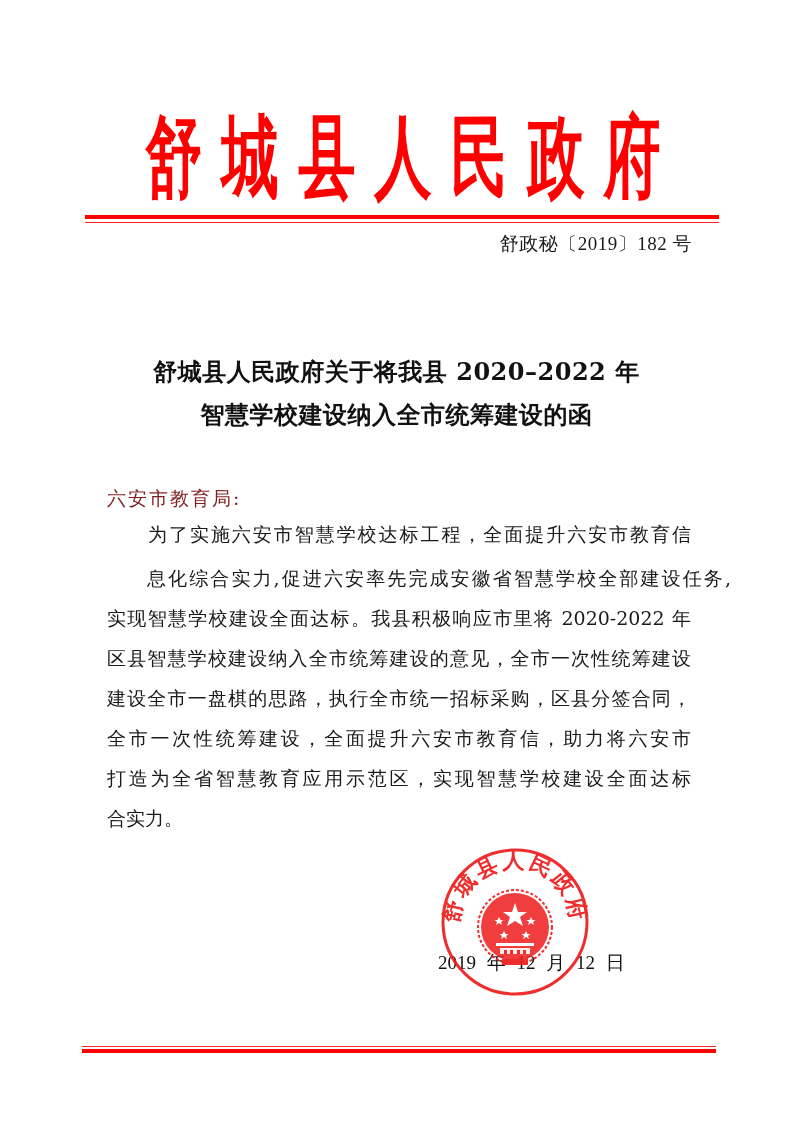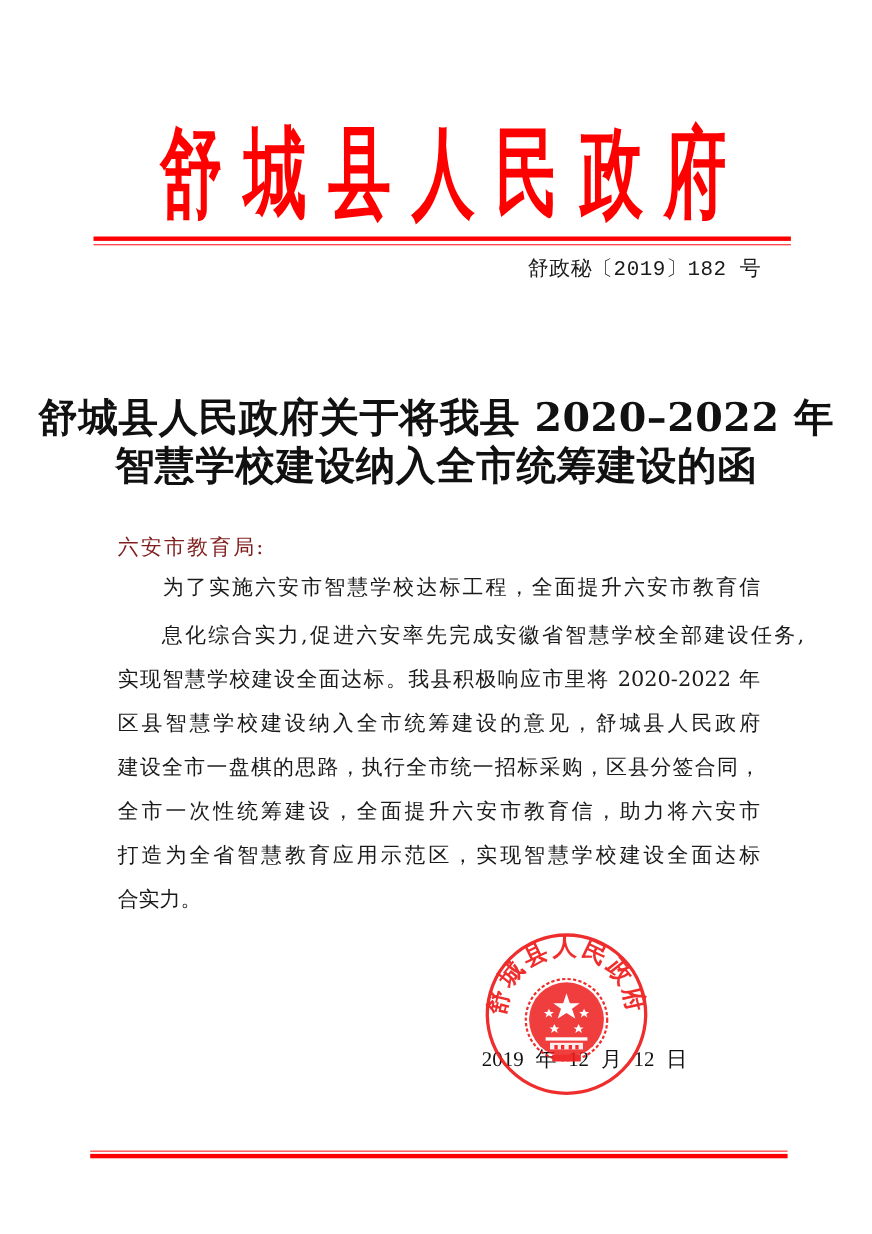--- a/index.html
+++ b/index.html
@@ -10,23 +10,23 @@
   .masthead { left: 143px; top: 108px; width: 520px; height: 100px;
               display: flex; justify-content: space-between; align-items: center; }
   .masthead span { display: inline-block; color: #ff0000; font-size: 62px; font-weight: bold;
                    transform: scaleY(1.45) scaleX(0.92); transform-origin: center;
                    font-family: "DejaVu Serif", "Liberation Serif", serif; line-height: 1; }
 
   .rule-thick { background: #ff0000; }
   .rule-thin { background: #ff2020; }
 
   .docno { right: 101px; top: 231px; font-size: 19px; letter-spacing: 0.5px;
-           font-family: Liberation Mono, monospace; color: #1a1a1a; }
+           font-family: Liberation Serif, serif; color: #1a1a1a; }
 
-  .title { left: 0; width: 793px; text-align: center; font-weight: bold; font-size: 36px;
+  .title { left: 0; width: 793px; text-align: center; font-weight: bold; font-size: 24px;
            font-family: "DejaVu Serif", "Liberation Serif", serif; color: #111; letter-spacing: 0.5px; }
 
   .body-line { left: 107px; width: 584px; font-size: 19px; line-height: 40px; height: 40px;
                white-space: nowrap; font-family: "DejaVu Serif", "Liberation Serif", serif;
                color: #1a1a1a; text-align: justify; text-align-last: justify; }
   .body-line.indent { left: 148px; width: 543px; }
   .body-line.last { text-align-last: left; }
   .salutation { left: 107px; top: 478px; font-size: 19px; line-height: 40px; letter-spacing: 2px; color: #7f1d1d; }
 
   .date { left: 438px; top: 950px; font-size: 19px; color: #111;
@@ -53,21 +53,21 @@
 <div class="abs docno">舒政秘〔2019〕182 号</div>
 
 <div class="abs title" style="top:356px;">舒城县人民政府关于将我县 2020–2022 年</div>
 <div class="abs title" style="top:399px;">智慧学校建设纳入全市统筹建设的函</div>
 
 <div class="abs salutation">六安市教育局:</div>
 
 <div class="abs body-line indent" style="top:514px;">为了实施六安市智慧学校达标工程，全面提升六安市教育信</div>
 <div class="abs body-line" style="top:558px;margin-left:40px;">息化综合实力,促进六安率先完成安徽省智慧学校全部建设任务,</div>
 <div class="abs body-line" style="top:598px;">实现智慧学校建设全面达标。我县积极响应市里将 2020-2022 年</div>
-<div class="abs body-line" style="top:638px;">区县智慧学校建设纳入全市统筹建设的意见，舒城县人民政府</div>
+<div class="abs body-line" style="top:638px;">区县智慧学校建设纳入全市统筹建设的意见，全市一次性统筹建设</div>
 <div class="abs body-line" style="top:678px;">建设全市一盘棋的思路，执行全市统一招标采购，区县分签合同，</div>
 <div class="abs body-line" style="top:718px;">全市一次性统筹建设，全面提升六安市教育信，助力将六安市</div>
 <div class="abs body-line" style="top:758px;">打造为全省智慧教育应用示范区，实现智慧学校建设全面达标</div>
 <div class="abs body-line last" style="top:798px; width:auto; text-align:center;">合实力。</div>
 
 <div class="abs date">2019 年 12 月 12 日</div>
 
 <div class="abs seal">
   <svg width="150" height="150" viewBox="0 0 150 150">
     <defs>

